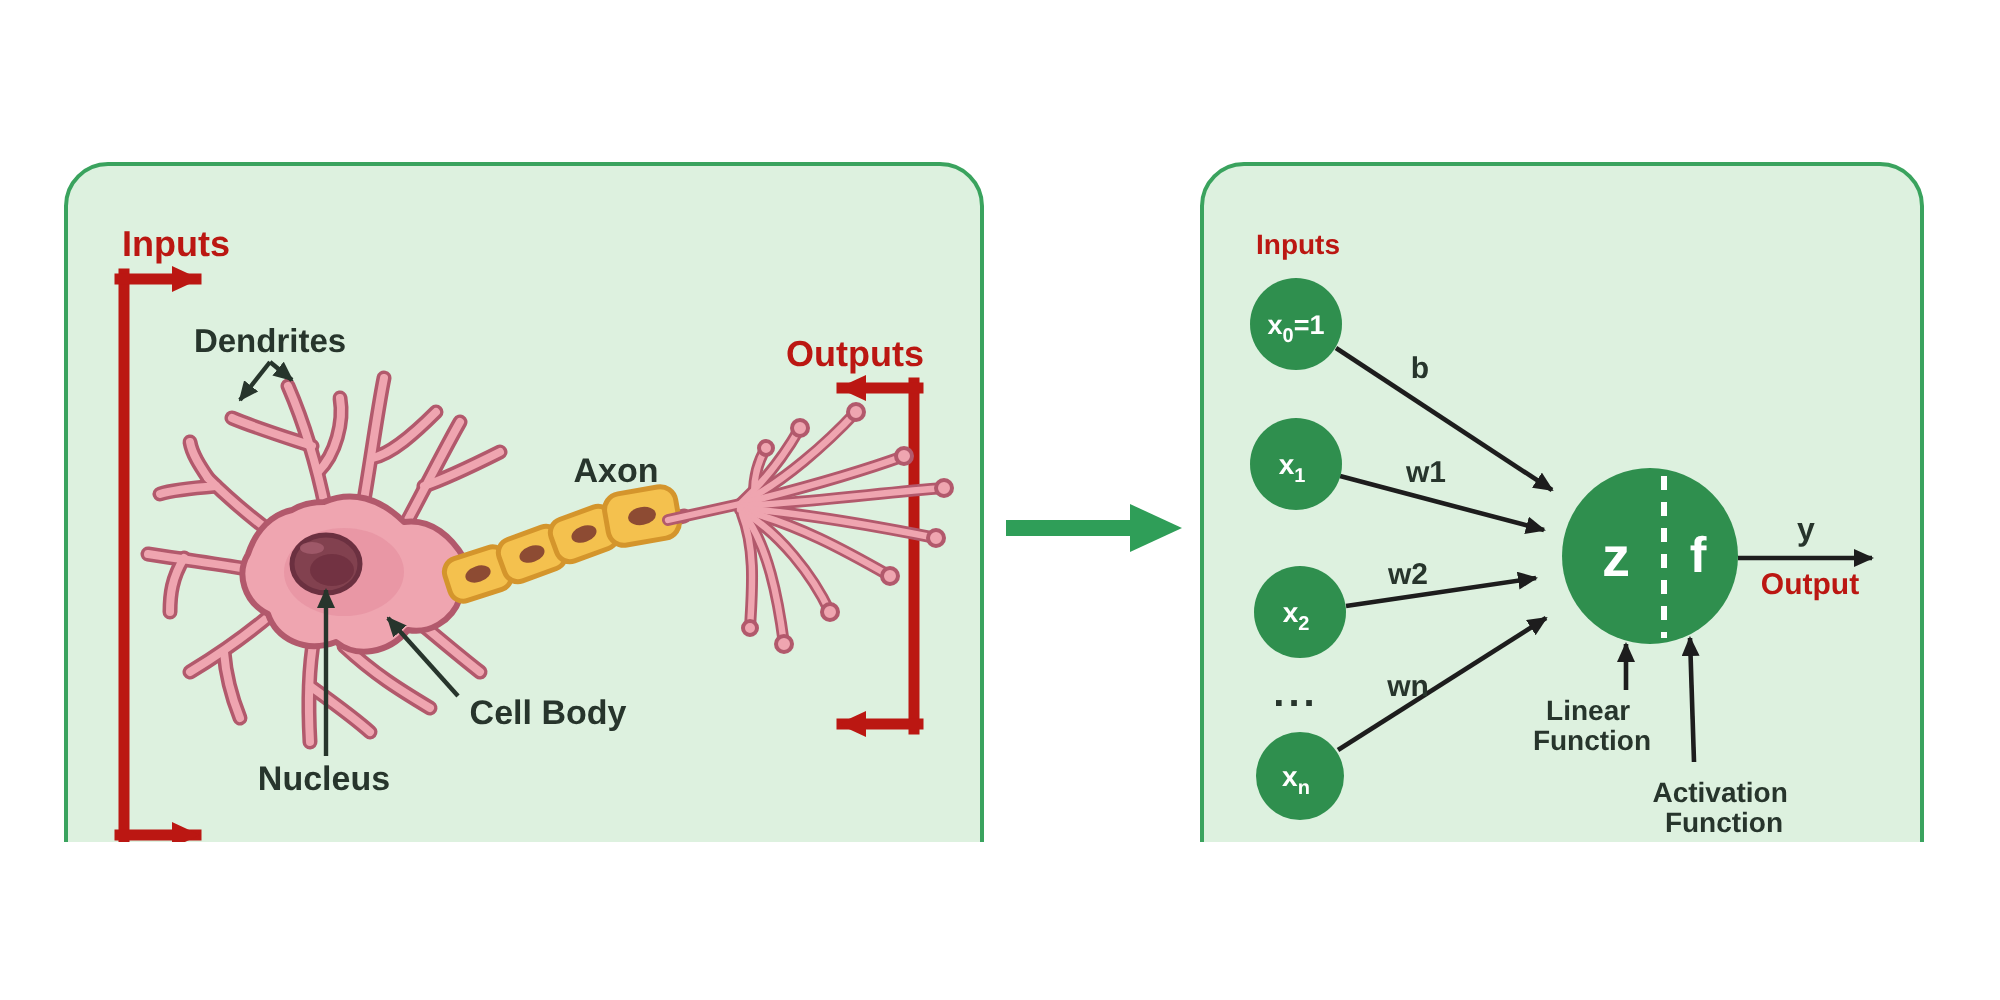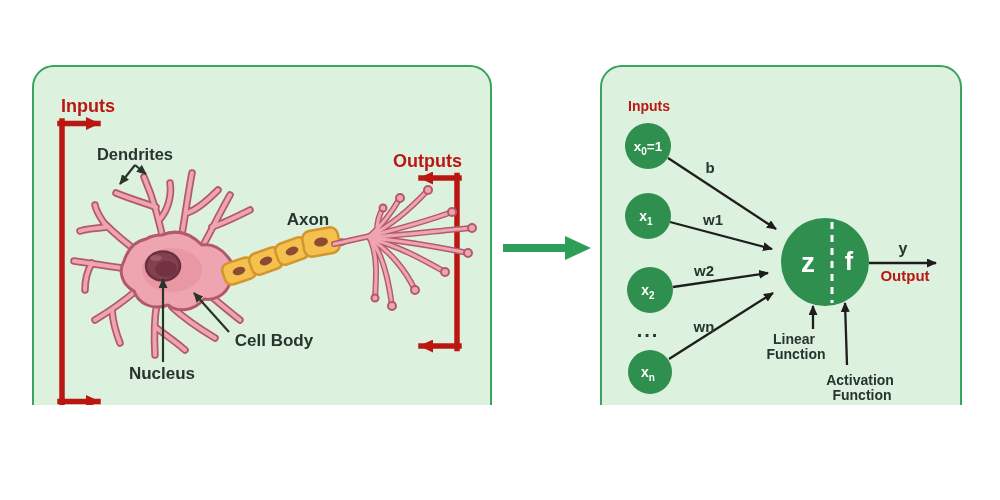--- a/index.html
+++ b/index.html
@@ -1,17 +1,17 @@
 <!DOCTYPE html>
 <html style="--panel-bg: #ddf1df; --panel-border: #3aa35e; --node-green: #2f8f4e; --mid-green: #2f9e58; --accent-red: #bb1712; --text-dark: #27352c; --arrow-black: #1d1d1d; --neuron-pink: #efa5b0; --neuron-outline: #b2596c; --soma-shade: #e794a3; --nucleus-fill: #82414f; --nucleus-outline: #6b3040; --nucleus-inner: #70303f; --myelin-yellow: #f4c14e; --myelin-outline: #d4952c; --myelin-dot: #8d4b33;"><head>
 <meta charset="utf-8">
 <style>
   html,body{margin:0;padding:0;background:#ffffff;}
   body{width:1000px;height:500px;font-family:"Liberation Sans","DejaVu Sans",sans-serif;}
-  .stage{position:relative;width:1000px;height:405px;background:#ffffff;overflow:hidden;}
+  .stage{position:relative;width:1000px;height:405px;background:#ffffff;overflow:hidden;margin-top:16px;}
   .panel{position:absolute;box-sizing:border-box;background:var(--panel-bg,#ddf1df);
          border:2.5px solid var(--panel-border,#3aa35e);border-radius:22px;}
   .panel.left{left:32px;top:65px;width:460px;height:367px;}
   .panel.right{left:600px;top:65px;width:362px;height:367px;}
   .panel > svg{position:absolute;left:-2.5px;top:-2.5px;}
   .mid-arrow-svg{position:absolute;left:495px;top:228px;}
 
   svg text{font-family:"Liberation Sans","DejaVu Sans",sans-serif;}
   .red-lbl{fill:var(--accent-red,#bb1712);font-weight:700;}
   .dark-lbl{fill:var(--text-dark,#27352c);font-weight:600;}

